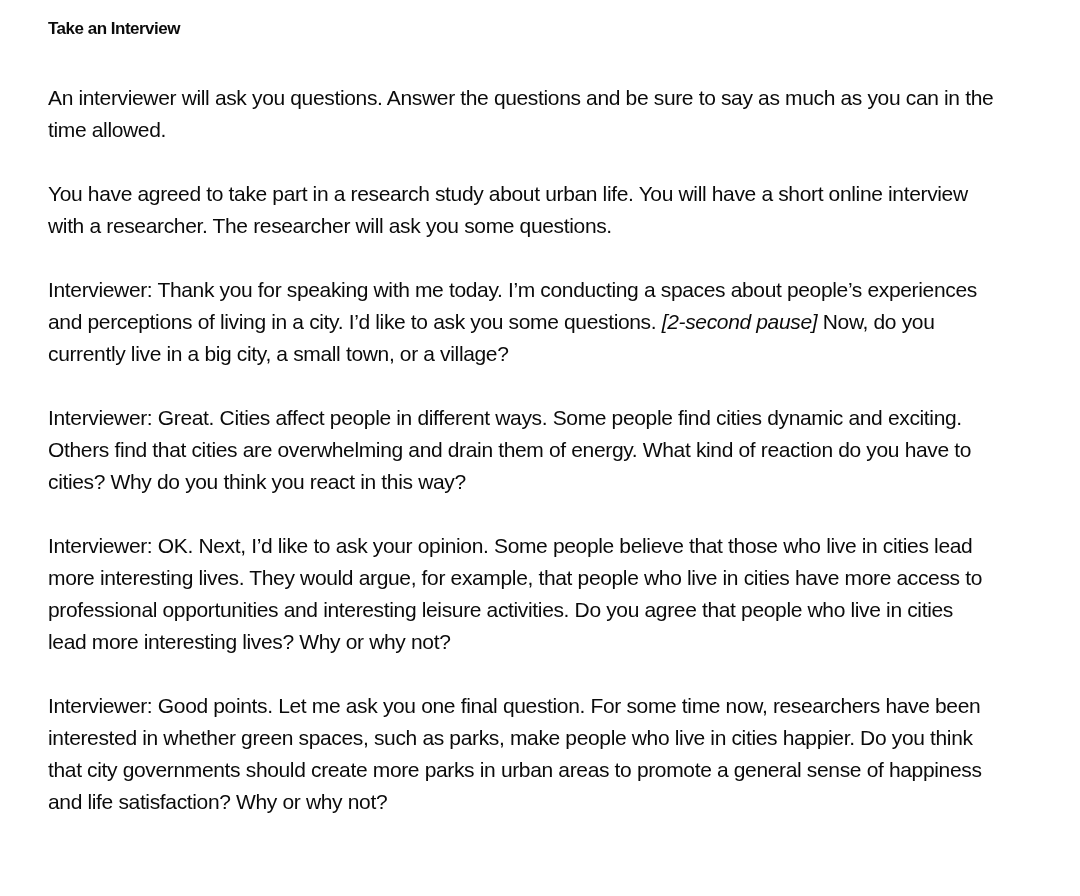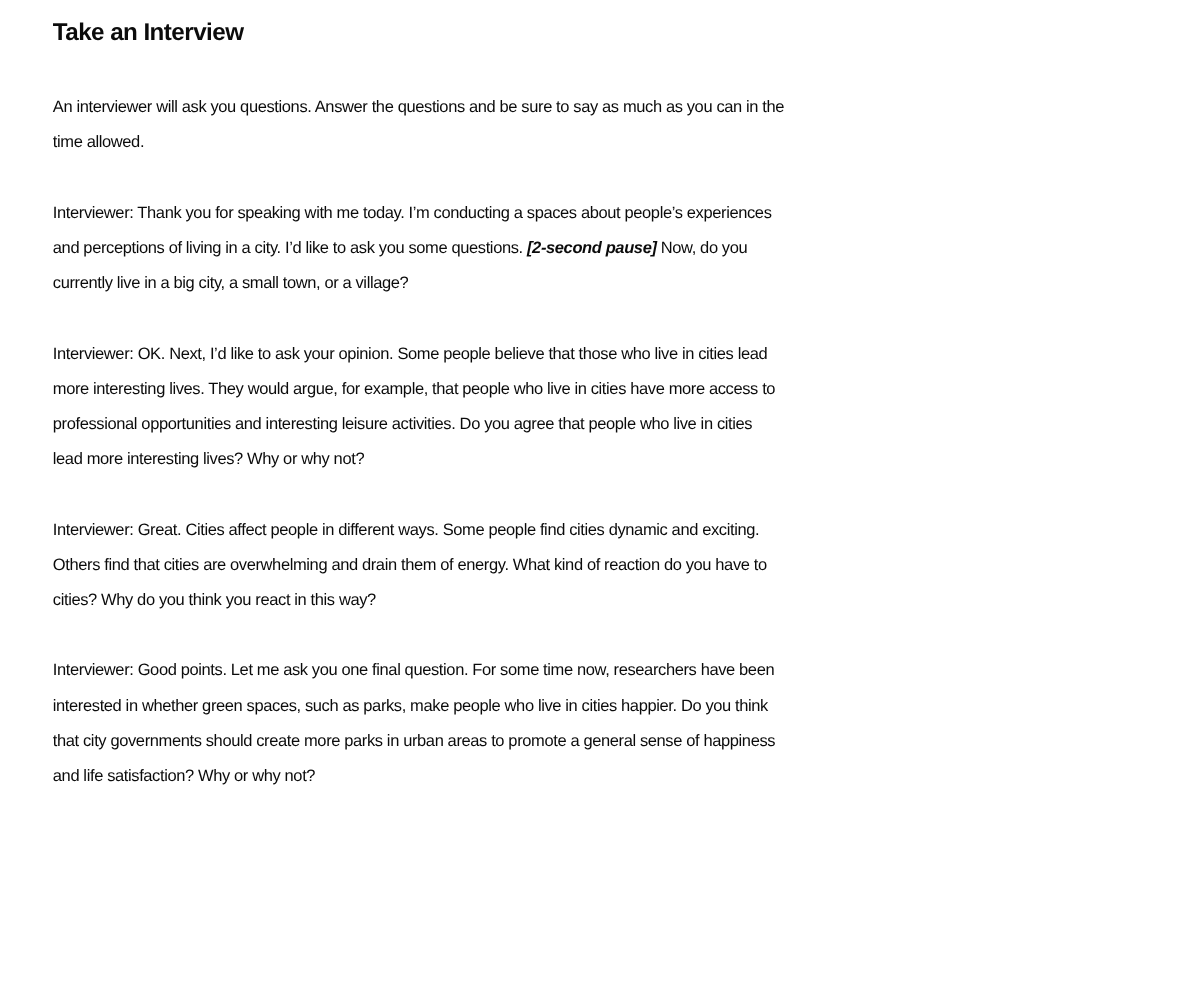--- a/index.html
+++ b/index.html
@@ -15,60 +15,61 @@
   .page {
     box-sizing: border-box;
     width: 1080px;
     height: 896px;
     padding: 14px 28px 0 48px;
     font-family: "Liberation Sans", "DejaVu Sans", sans-serif;
     color: #0b0b0b;
     background: #ffffff;
   }
   .page-title {
-    font-size: 22px;
+    font-size: 17px;
     line-height: 30px;
     font-weight: 700;
     letter-spacing: -0.5px;
     margin: 0 0 38px 0;
   }
   .para {
-    font-size: 15px;
+    font-size: 21px;
     line-height: 32px;
     letter-spacing: -0.35px;
     margin: 0 0 32px 0;
     max-width: 1004px;
     white-space: pre-line; 
   }
   .pause-note {
     font-style: italic;
-    font-weight: bold;
   }
 </style>
 </head>
 <body>
 
 <main class="page">
   <h1 class="page-title">Take an Interview</h1>
 
   <p class="para">An interviewer will ask you questions. Answer the questions and be sure to say as much as you can in the
 time allowed.</p>
 
 
+  <p class="para">You have agreed to take part in a research study about urban life. You will have a short online interview
+with a researcher. The researcher will ask you some questions.</p>
 
   <p class="para"><span>Interviewer: Thank you for speaking with me today. I’m conducting a spaces about people’s experiences
 and perceptions of living in a city. I’d like to ask you some questions. </span><span class="pause-note">[2-second pause]</span><span> Now, do you
 currently live in a big city, a small town, or a village?</span></p>
 
+  <p class="para">Interviewer: Great. Cities affect people in different ways. Some people find cities dynamic and exciting.
+Others find that cities are overwhelming and drain them of energy. What kind of reaction do you have to
+cities? Why do you think you react in this way?</p>
+
   <p class="para">Interviewer: OK. Next, I’d like to ask your opinion. Some people believe that those who live in cities lead
 more interesting lives. They would argue, for example, that people who live in cities have more access to
 professional opportunities and interesting leisure activities. Do you agree that people who live in cities
 lead more interesting lives? Why or why not?</p>
-
-  <p class="para">Interviewer: Great. Cities affect people in different ways. Some people find cities dynamic and exciting.
-Others find that cities are overwhelming and drain them of energy. What kind of reaction do you have to
-cities? Why do you think you react in this way?</p>
 
   <p class="para">Interviewer: Good points. Let me ask you one final question. For some time now, researchers have been
 interested in whether green spaces, such as parks, make people who live in cities happier. Do you think
 that city governments should create more parks in urban areas to promote a general sense of happiness
 and life satisfaction? Why or why not?</p>
 </main>
 
 </body></html>

